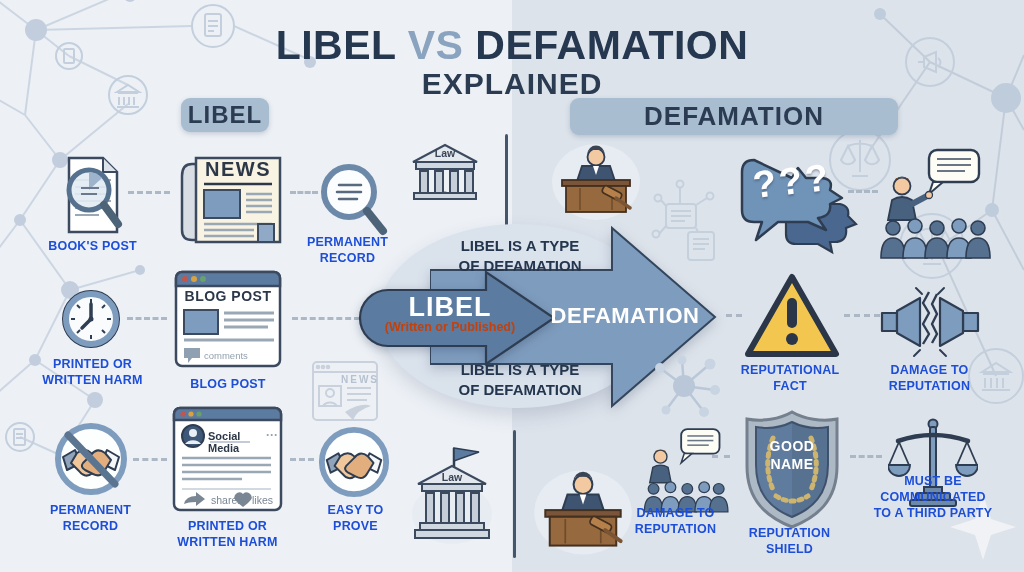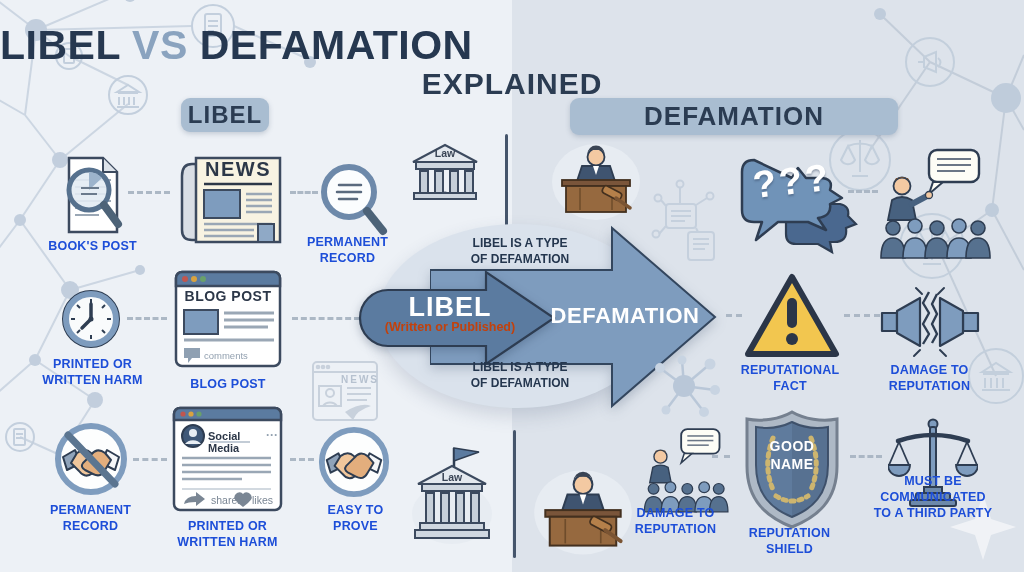--- a/index.html
+++ b/index.html
@@ -1,21 +1,21 @@
 <!DOCTYPE html>
 <html><head>
 <meta charset="utf-8">
 <style>
   html,body{margin:0;padding:0;background:#cfd6df;}
   #stage{position:relative;width:1024px;height:572px;overflow:hidden;
          font-family:"Liberation Sans",sans-serif;background:#edf1f6;}
   .abs{position:absolute;}
   .label{position:absolute;font-weight:700;font-size:12.5px;line-height:1.28;color:#1d4ed8;
          text-align:center;white-space:pre-line;letter-spacing:.2px;z-index:6;}
-  .note{position:absolute;font-weight:700;font-size:12px;line-height:1.3;color:#24364e;
+  .note{position:absolute;font-weight:700;font-size:15px;line-height:1.3;color:#24364e;
         text-align:center;white-space:pre-line;z-index:6;}
   .dash{position:absolute;height:0;border-top:3px dashed #a9b5c3;opacity:.95;z-index:2;}
   .divider{position:absolute;width:2.5px;background:#45556b;border-radius:2px;z-index:3;}
   .badge{position:absolute;background:#a9bdd1;border-radius:9px;display:flex;align-items:center;
          justify-content:center;font-weight:700;color:#2b3c52;letter-spacing:1px;
          box-shadow:0 2px 5px rgba(70,90,120,.25);z-index:6;}
   .icon{position:absolute;z-index:4;}
   .icon svg{display:block;width:100%;height:100%;}
   .overlay{position:absolute;text-align:center;z-index:7;}
   .decor{position:absolute;z-index:1;}
@@ -109,21 +109,21 @@
       </g>
     </svg>
   </div>
 
   <div class="decor" style="left:948px;top:492px;width:70px;height:70px;z-index:5;">
     <svg viewBox="0 0 70 70">
         <polygon points="35,2 43,27 68,35 43,43 35,68 27,43 2,35 27,27" fill="#ffffff" opacity="0.55"></polygon>
       </svg>
   </div>
 
-  <div class="abs" style="left:0;top:22px;width:1024px;z-index:6;">
+  <div class="abs" style="left:0;top:22px;width:1024px;text-align:center;z-index:6;">
     <span style="font-size:41px;font-weight:700;color:#263850;letter-spacing:.5px;">
       <span>LIBEL</span>
       <span style="color:#8aa3bf;">VS</span>
       <span>DEFAMATION</span>
     </span>
   </div>
   <div class="abs" style="left:0;top:67px;width:1024px;text-align:center;font-size:30px;font-weight:700;color:#2b3c52;letter-spacing:1px;z-index:6;">EXPLAINED</div>
 
   <div class="badge" style="left:181px;top:98px;width:88px;height:34px;font-size:24px;">
     <span>LIBEL</span>

